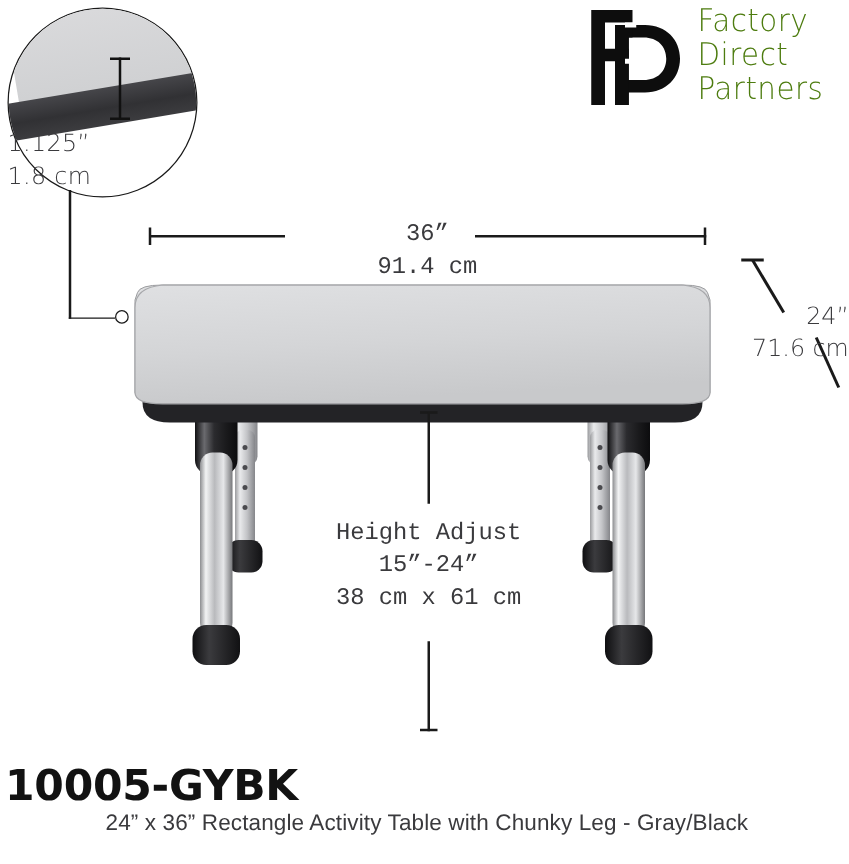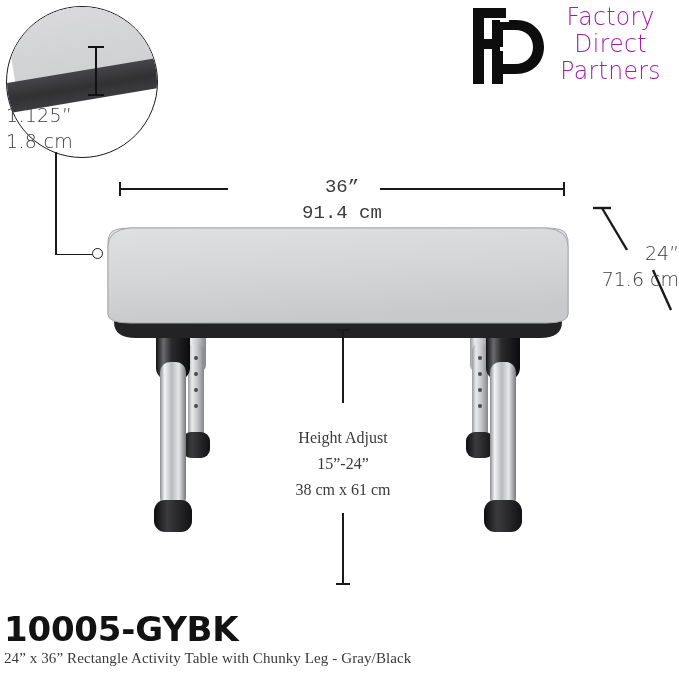--- a/index.html
+++ b/index.html
@@ -8,22 +8,22 @@
     font-family:"Liberation Sans","DejaVu Sans",sans-serif;
     color:#231f20;overflow:hidden;position:relative;
   }
   #stage{position:absolute;left:0;top:0;width:679px;height:691px;}
   .abs{position:absolute;}
 
   
   #logo-block{left:470px;top:4px;width:200px;height:86px;}
   #logo-mark{position:absolute;left:0px;top:2px;width:82px;height:80px;}
   #logo-words{position:absolute;left:88px;top:-1px;width:112px;
-    text-align:center;line-height:27px;font-size:25px;letter-spacing:.4px;
-    color:#a21caf;font-weight:300;font-family:"DejaVu Sans",sans-serif;}
+    text-align:left;line-height:27px;font-size:25px;letter-spacing:.4px;
+    color:#4d7c0f;font-weight:300;font-family:"DejaVu Sans",sans-serif;}
   #logo-words div{font-weight:300;transform:scaleX(.94);transform-origin:left center;}
 
   
   #callout{left:6px;top:6px;width:152px;height:152px;}
   #callout-circle{position:absolute;left:0;top:0;width:150px;height:150px;
     border:1.6px solid #1a1a1a;border-radius:50%;overflow:hidden;background:#fff;}
   #callout-top{position:absolute;left:-6px;top:-10px;width:180px;height:92px;
     background:linear-gradient(180deg,#dcdcde 0%,#cfd0d2 100%);
     transform:rotate(-9.5deg);transform-origin:left top;}
   #callout-band{position:absolute;left:-12px;top:78px;width:190px;height:30px;
@@ -61,31 +61,31 @@
     font-family:"DejaVu Sans",sans-serif;}
 
   
   #table-wrap{left:78px;top:226px;width:520px;height:345px;}
 
   
   #dim-h-top{left:342px;top:330px;width:2.4px;height:73px;background:#1a1a1a;}
   #dim-h-bot{left:342px;top:513px;width:2.4px;height:72px;background:#1a1a1a;}
   #dim-h-cap-t{left:336px;top:329px;width:14px;height:2.4px;background:#1a1a1a;}
   #dim-h-cap-b{left:336px;top:583px;width:14px;height:2.4px;background:#1a1a1a;}
-  #dim-h-text{left:248px;top:425px;width:190px;text-align:center;
-    font-size:16px;line-height:26px;color:#3a3a3d;font-weight:300;
-    font-family:Liberation Serif, serif;}
+  #dim-h-text{left:248px;top:413px;width:190px;text-align:center;
+    font-size:19px;line-height:26px;color:#3a3a3d;font-weight:300;
+    font-family:Liberation Mono, monospace;}
   #dim-h-text div{white-space:nowrap;}
 
   
   #caption{left:4px;top:613px;width:675px;}
   #sku{font-size:34px;font-weight:700;letter-spacing:-.2px;color:#121212;
     line-height:32px;font-family:"DejaVu Sans",sans-serif;}
-  #desc{font-size:15px;color:#3a3a3d;line-height:26px;font-weight:300;
-    letter-spacing:.1px;font-family:Liberation Serif, serif;white-space:nowrap;}
+  #desc{font-size:18px;color:#3a3a3d;line-height:26px;font-weight:300;
+    letter-spacing:.1px;font-family:Liberation Sans, sans-serif;white-space:nowrap;text-align:center;}
 </style>
 </head>
 <body>
 
 <div id="stage">
 
   <div class="abs" id="logo-block">
     <svg id="logo-mark" viewBox="0 0 82 80">
       <path d="M3 2 H36 V12 H14 V33 H33 V43 H14 V78 H3 Z" fill="#0d0d0d"></path>
       <path d="M22 14 H46 C63 14 74 26 74 41 C74 56 63 68 46 68 H33 V78 H22 Z

